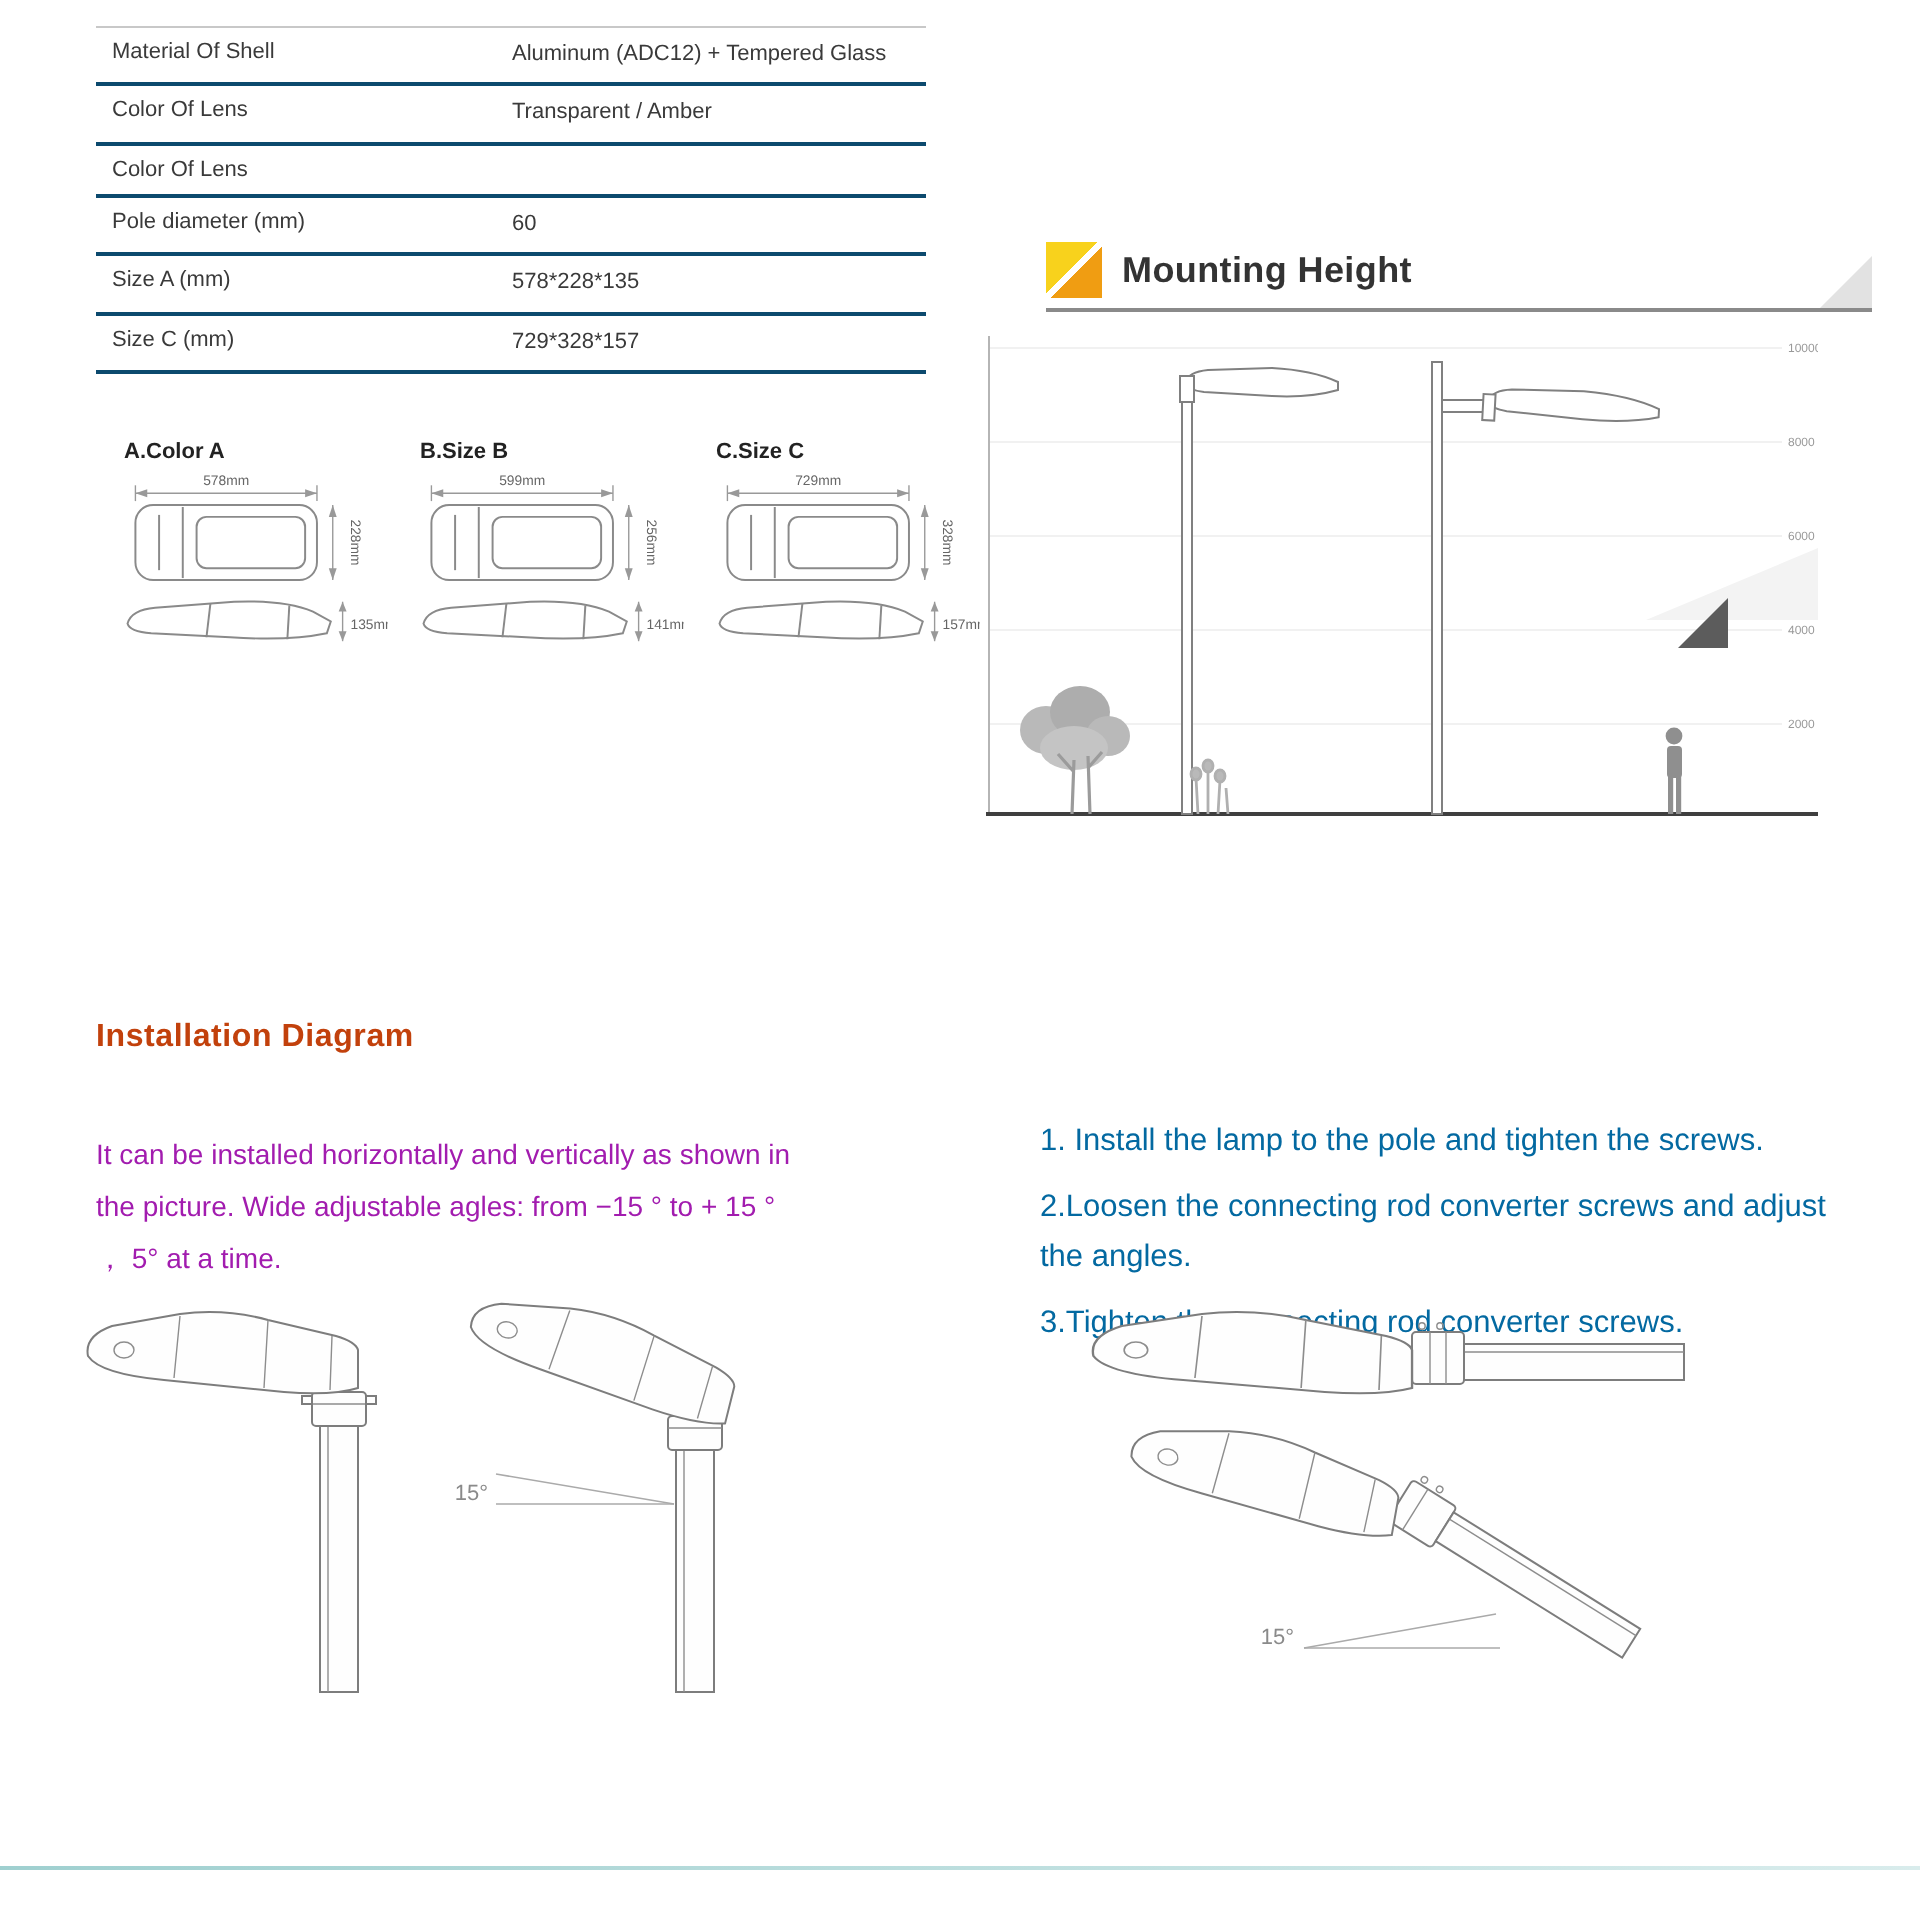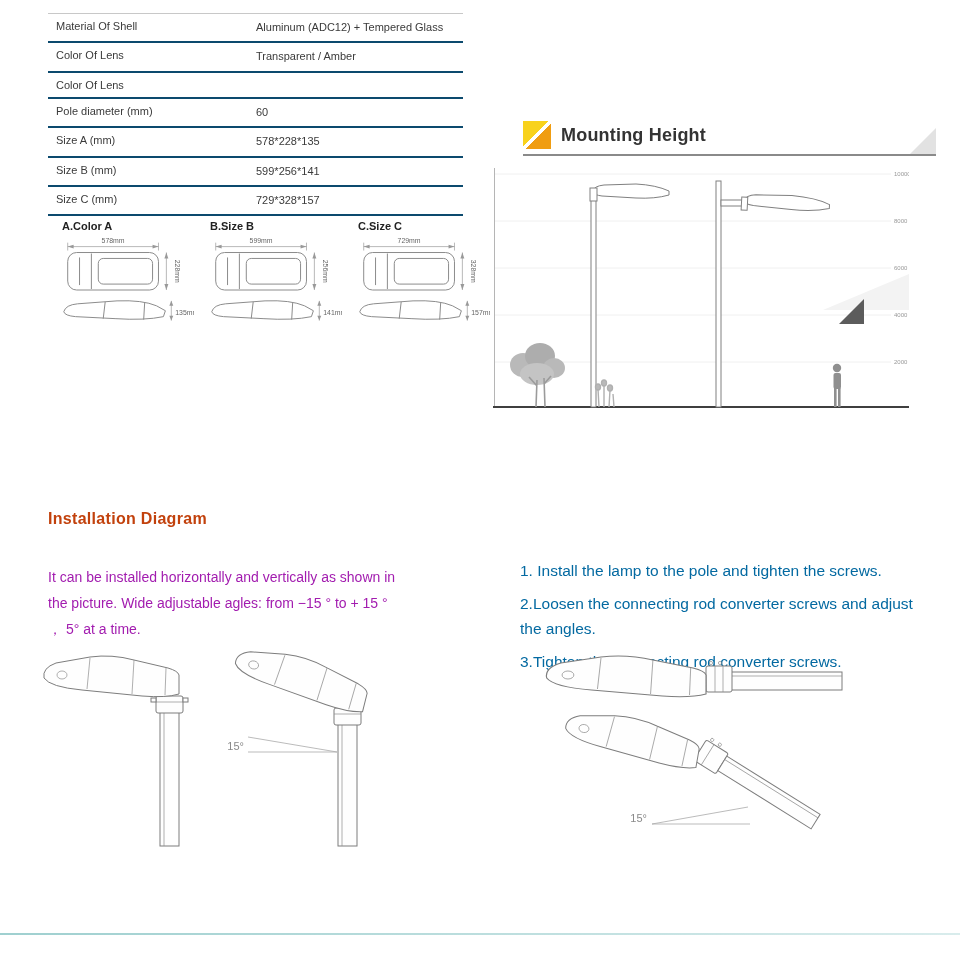--- a/index.html
+++ b/index.html
@@ -78,24 +78,20 @@
     <div class="spec-row">
       <div class="spec-label">Color Of Lens</div>
     </div>
     <div class="spec-row">
       <div class="spec-label">Pole diameter (mm)</div>
       <div class="spec-value">60</div>
     </div>
     <div class="spec-row">
       <div class="spec-label">Size A (mm)</div>
       <div class="spec-value">578*228*135</div>
-    </div>
-    <div class="spec-row">
-      <div class="spec-label">Size B (mm)</div>
-      <div class="spec-value">599*256*141</div>
     </div>
     <div class="spec-row">
       <div class="spec-label">Size C (mm)</div>
       <div class="spec-value">729*328*157</div>
     </div>
   </div>
 
   <div class="size-figs">
 
     <figure class="size-fig">

